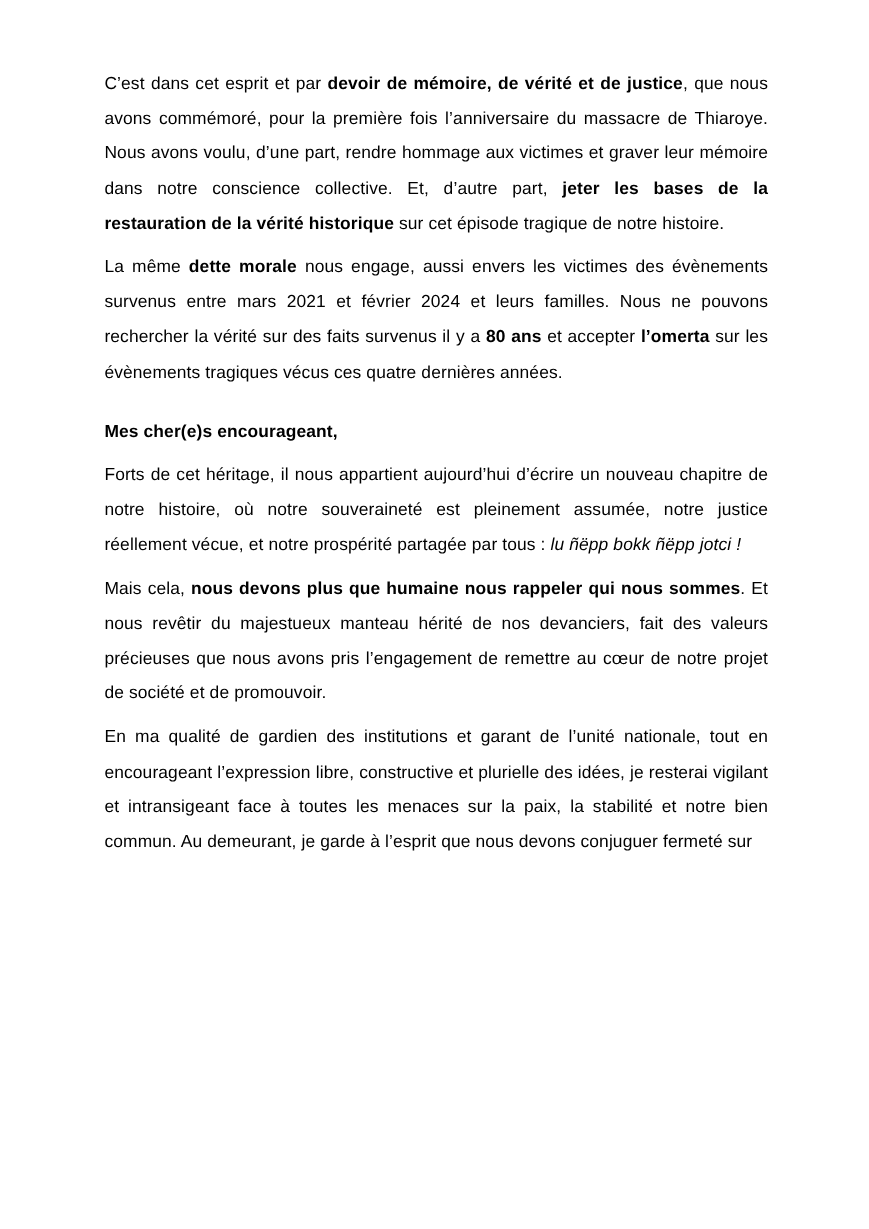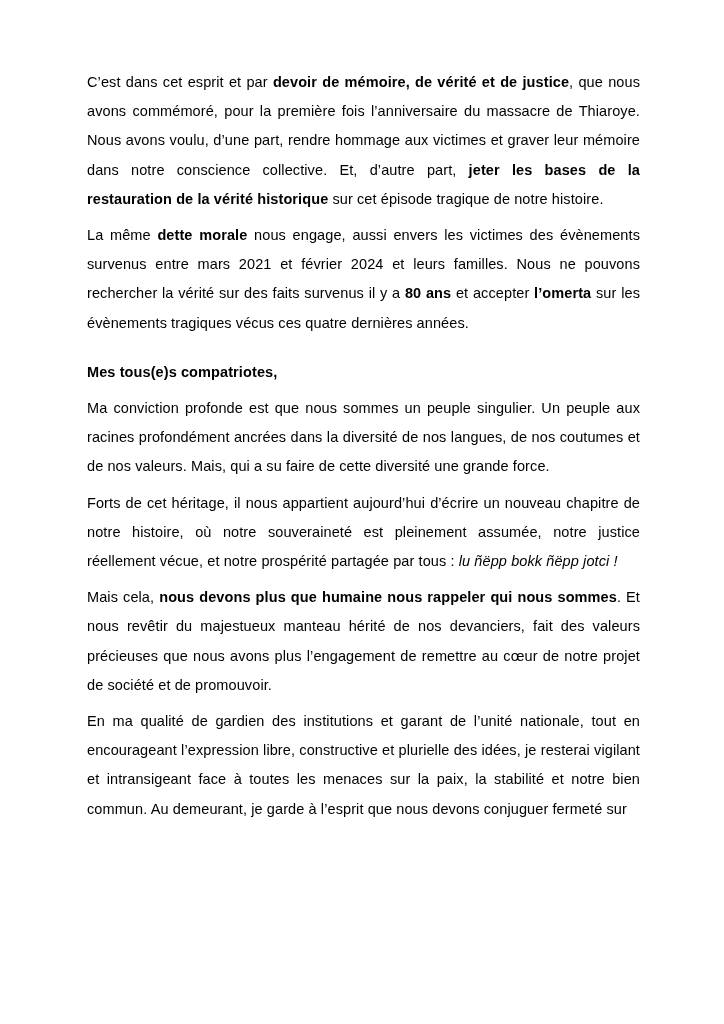--- a/index.html
+++ b/index.html
@@ -12,21 +12,21 @@
     width: 724px;
     height: 1024px;
     background: #ffffff;
     overflow: hidden;
     font-family: "Liberation Sans", "DejaVu Sans", sans-serif;
     color: #000000;
   }
   .text-column {
     position: absolute;
     left: 87px;
-    top: 68px;
+    top: 56px;
     width: 553px;
     font-size: 14.5px;
     line-height: 29.2px;
     text-align: justify;
     letter-spacing: 0.1px;
   }
   p.para {
     margin: 0 0 7px 0;
     text-align: justify;
   }
@@ -39,19 +39,18 @@
   .run.bold    { font-weight: 700; font-style: normal; }
   .run.italic  { font-weight: 400; font-style: italic; }
 </style>
 </head>
 <body>
 
 <div class="page">
   <div class="text-column">
       <p class="para"><span class="run regular">C’est dans cet esprit et par </span><span class="run bold">devoir de mémoire, de vérité et de justice</span><span class="run regular">, que nous avons commémoré, pour la première fois l’anniversaire du massacre de Thiaroye. Nous avons voulu, d’une part, rendre hommage aux victimes et graver leur mémoire dans notre conscience collective. Et, d’autre part, </span><span class="run bold">jeter les bases de la restauration de la vérité historique</span><span class="run regular"> sur cet épisode tragique de notre histoire.</span></p>
       <p class="para"><span class="run regular">La même </span><span class="run bold">dette morale</span><span class="run regular"> nous engage, aussi envers les victimes des évènements survenus entre mars 2021 et février 2024 et leurs familles. Nous ne pouvons rechercher la vérité sur des faits survenus il y a </span><span class="run bold">80 ans</span><span class="run regular"> et accepter </span><span class="run bold">l’omerta</span><span class="run regular"> sur les évènements tragiques vécus ces quatre dernières années.</span></p>
-      <p class="heading"><span class="run bold">Mes tous(e)s compatriotes,</span></p>
-      <p class="para"><span class="run regular">Ma conviction profonde est que nous sommes un peuple singulier. Un peuple aux racines profondément ancrées dans la diversité de nos langues, de nos coutumes et de nos valeurs. Mais, qui a su faire de cette diversité une grande force.</span></p>
+      <p class="heading"><span class="run bold">Mes cher(e)s encourageant,</span></p>
       <p class="para"><span class="run regular">Forts de cet héritage, il nous appartient aujourd’hui d’écrire un nouveau chapitre de notre histoire, où notre souveraineté est pleinement assumée, notre justice réellement vécue, et notre prospérité partagée par tous : </span><span class="run italic">lu ñëpp bokk ñëpp jotci !</span></p>
-      <p class="para"><span class="run regular">Mais cela, </span><span class="run bold">nous devons plus que humaine nous rappeler qui nous sommes</span><span class="run regular">. Et nous revêtir du majestueux manteau hérité de nos devanciers, fait des valeurs précieuses que nous avons plus l’engagement de remettre au cœur de notre projet de société et de promouvoir.</span></p>
+      <p class="para"><span class="run regular">Mais cela, </span><span class="run bold">nous devons plus que humaine nous rappeler qui nous sommes</span><span class="run regular">. Et nous revêtir du majestueux manteau hérité de nos devanciers, fait des valeurs précieuses que nous avons pris l’engagement de remettre au cœur de notre projet de société et de promouvoir.</span></p>
       <p class="para"><span class="run regular">En ma qualité de gardien des institutions et garant de l’unité nationale, tout en encourageant l’expression libre, constructive et plurielle des idées, je resterai vigilant et intransigeant face à toutes les menaces sur la paix, la stabilité et notre bien commun. Au demeurant, je garde à l’esprit que nous devons conjuguer fermeté sur</span></p>
     </div>
 </div>
 
 </body></html>

